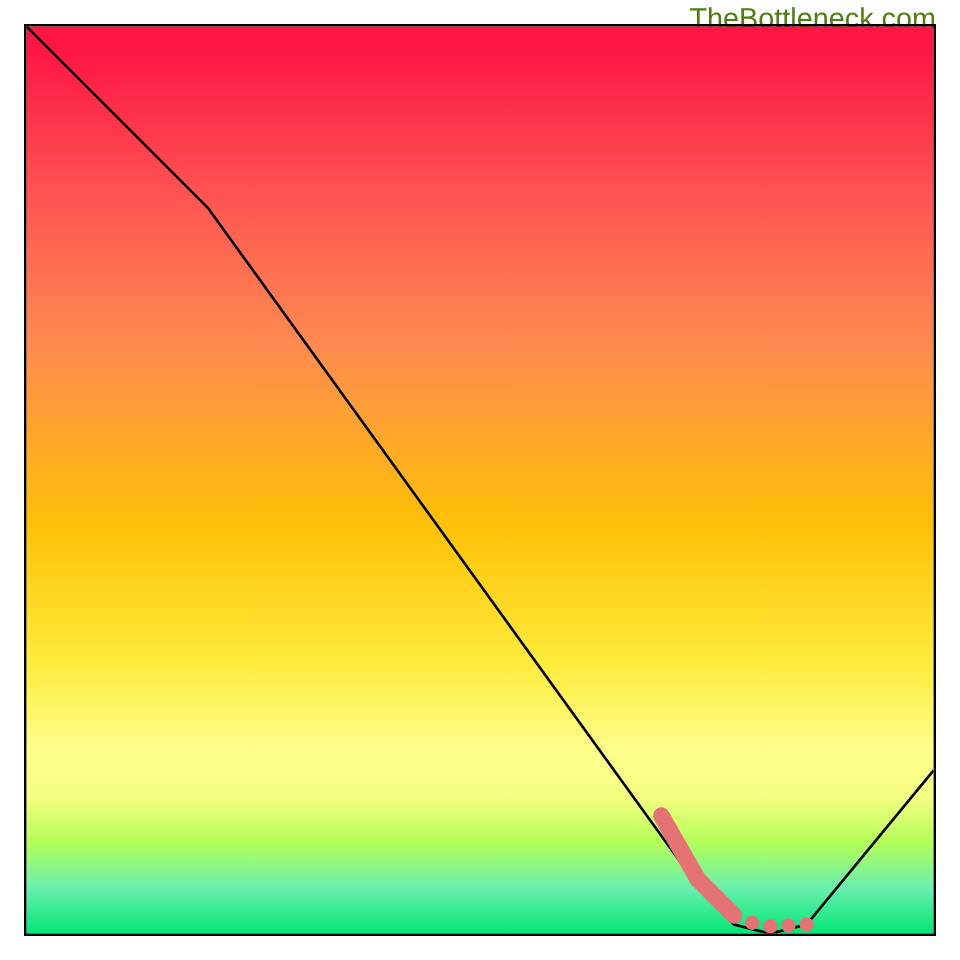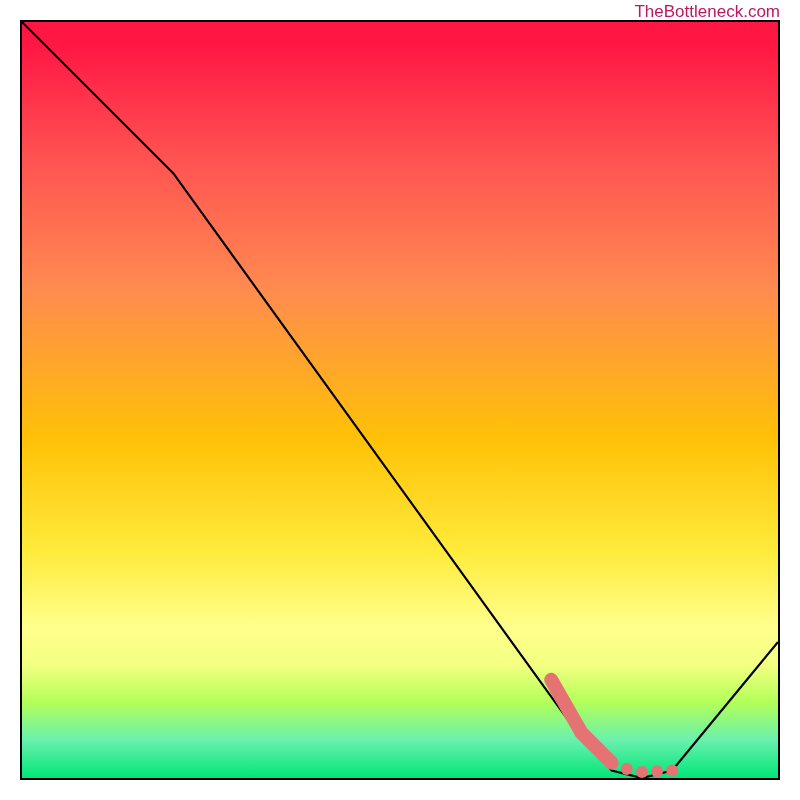--- a/index.html
+++ b/index.html
@@ -43,22 +43,22 @@
     position: absolute;
     left: 0;
     top: 0;
     width: 100%;
     height: 100%;
   }
   .attribution {
     position: absolute;
     top: 2px;
     right: 20px;
-    color: #be185d;
-    font-size: 17px;
+    color: #4d7c0f;
+    font-size: 24px;
     font-weight: 500;
   }
 </style>
 </head>
 <body>
 
 <div class="chart-wrap">
 
   <div class="attribution">TheBottleneck.com</div>
 

